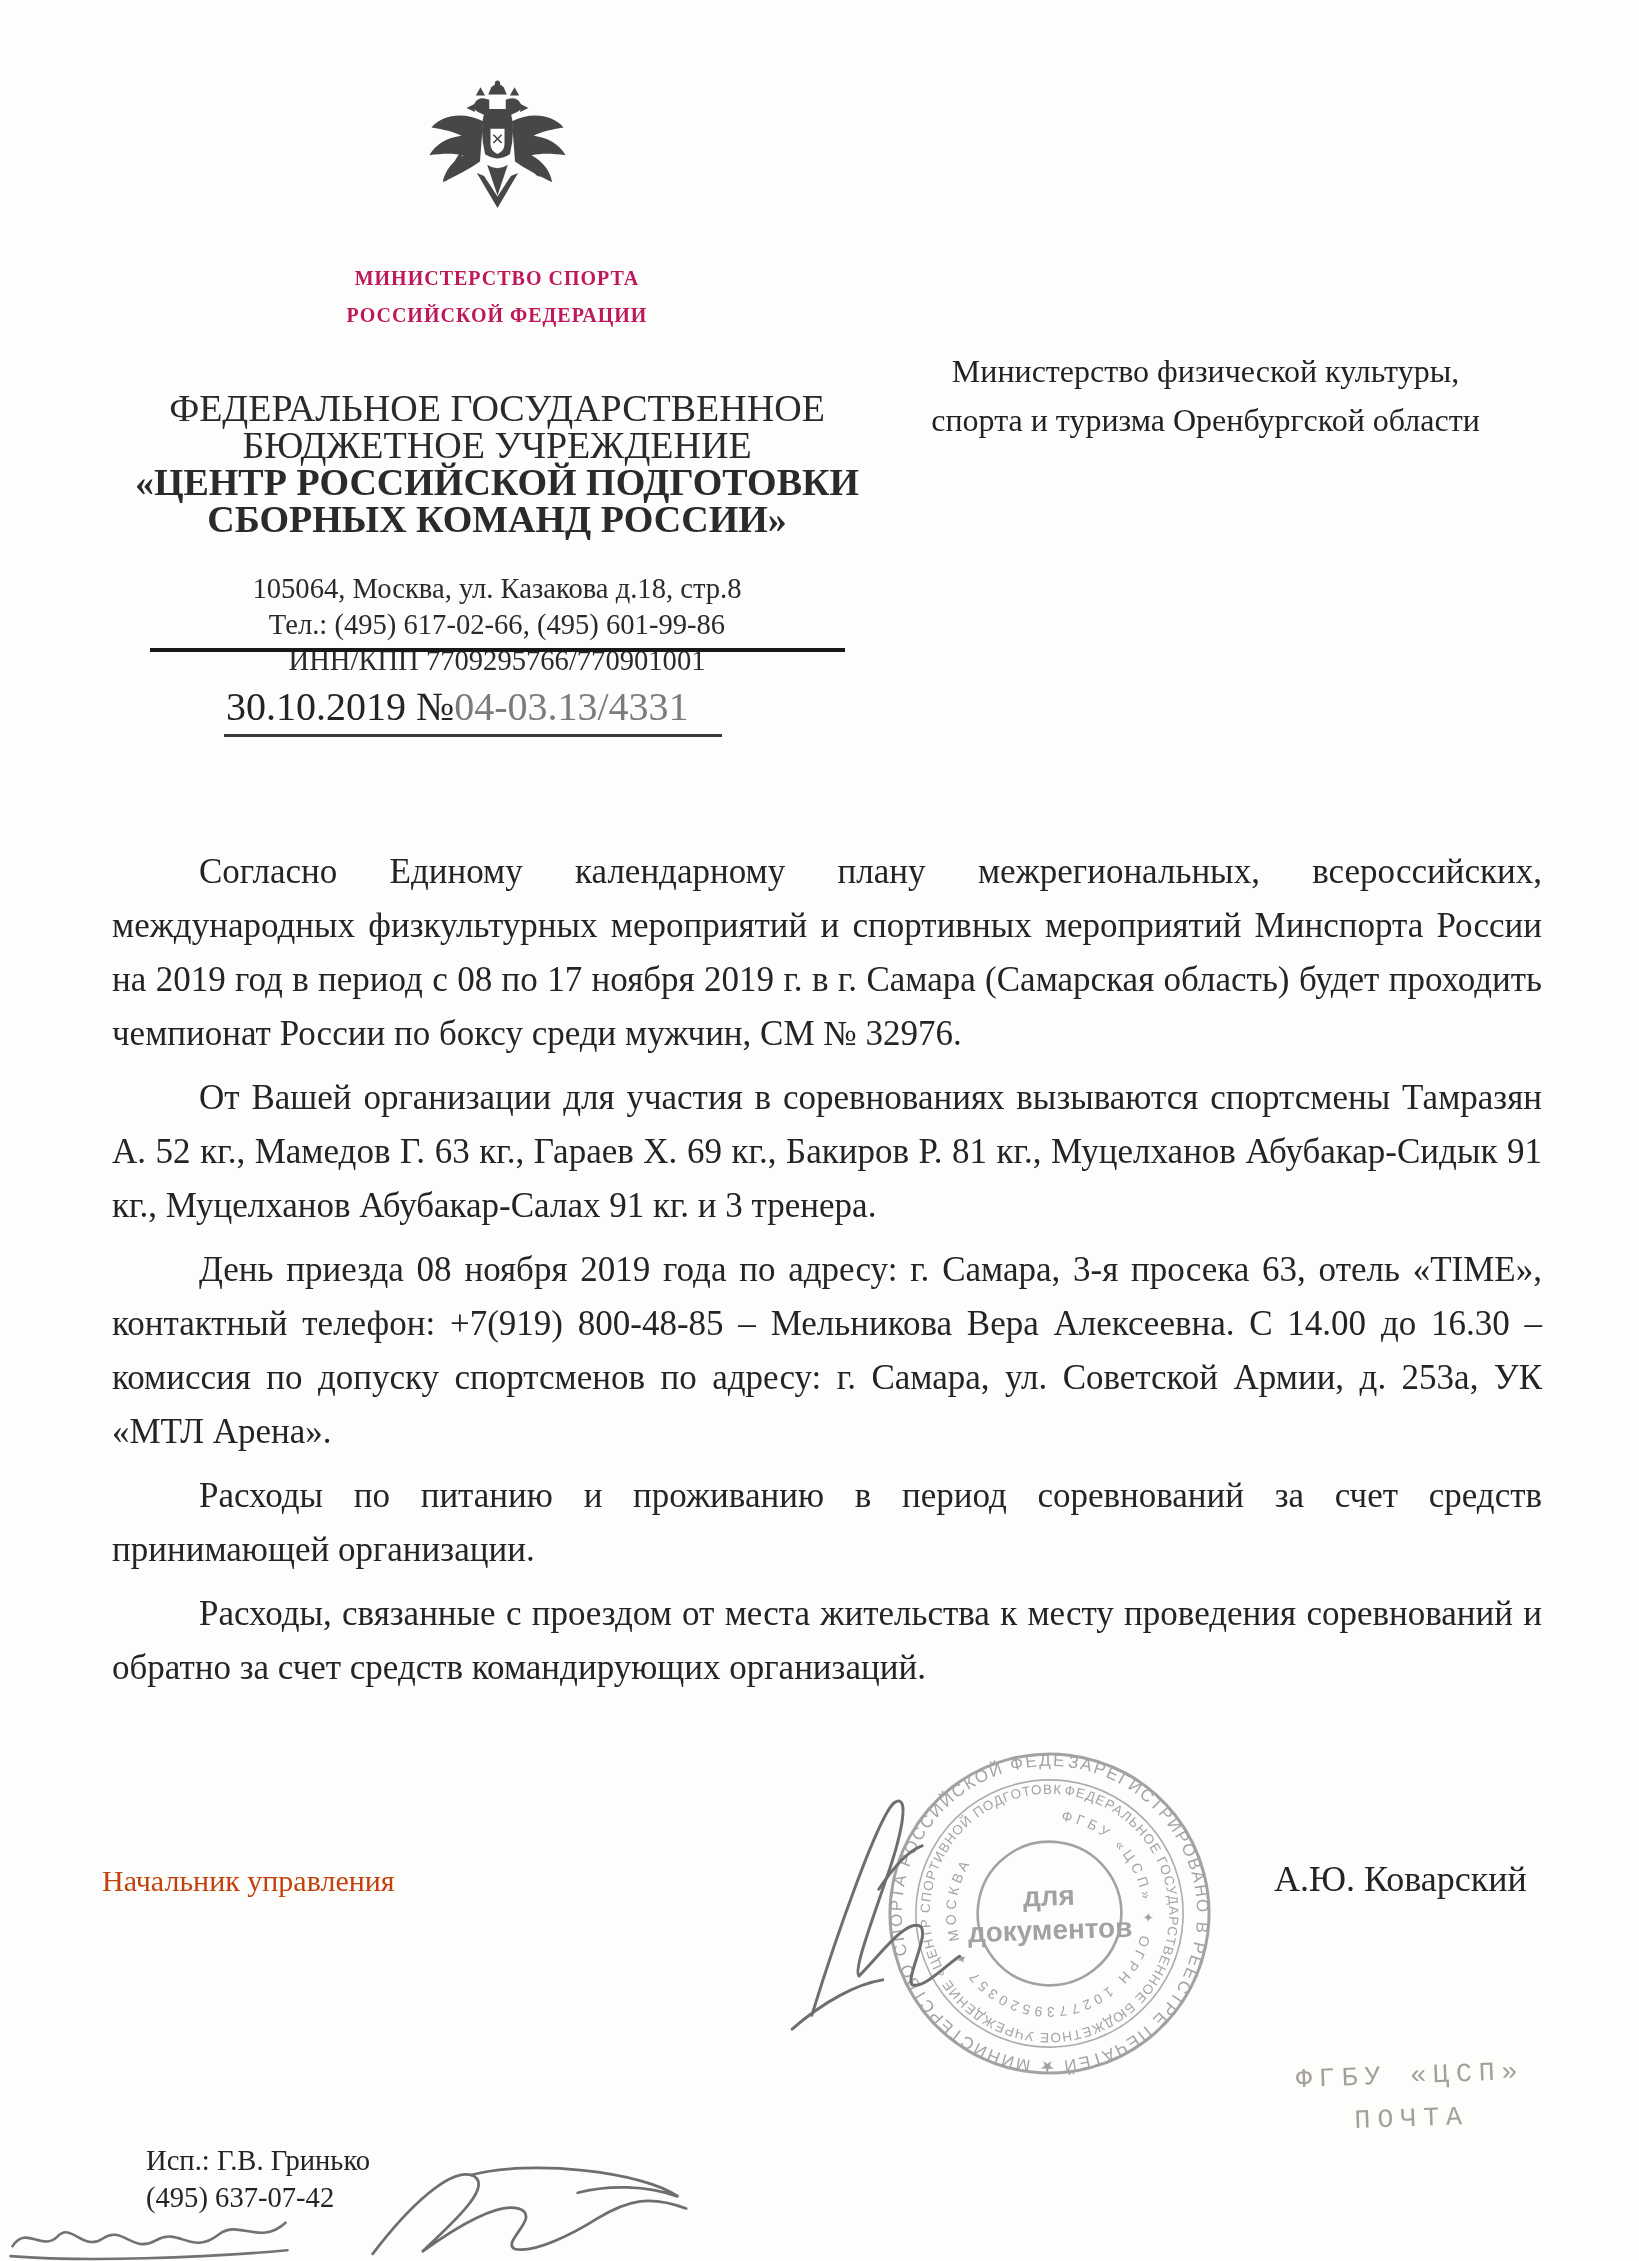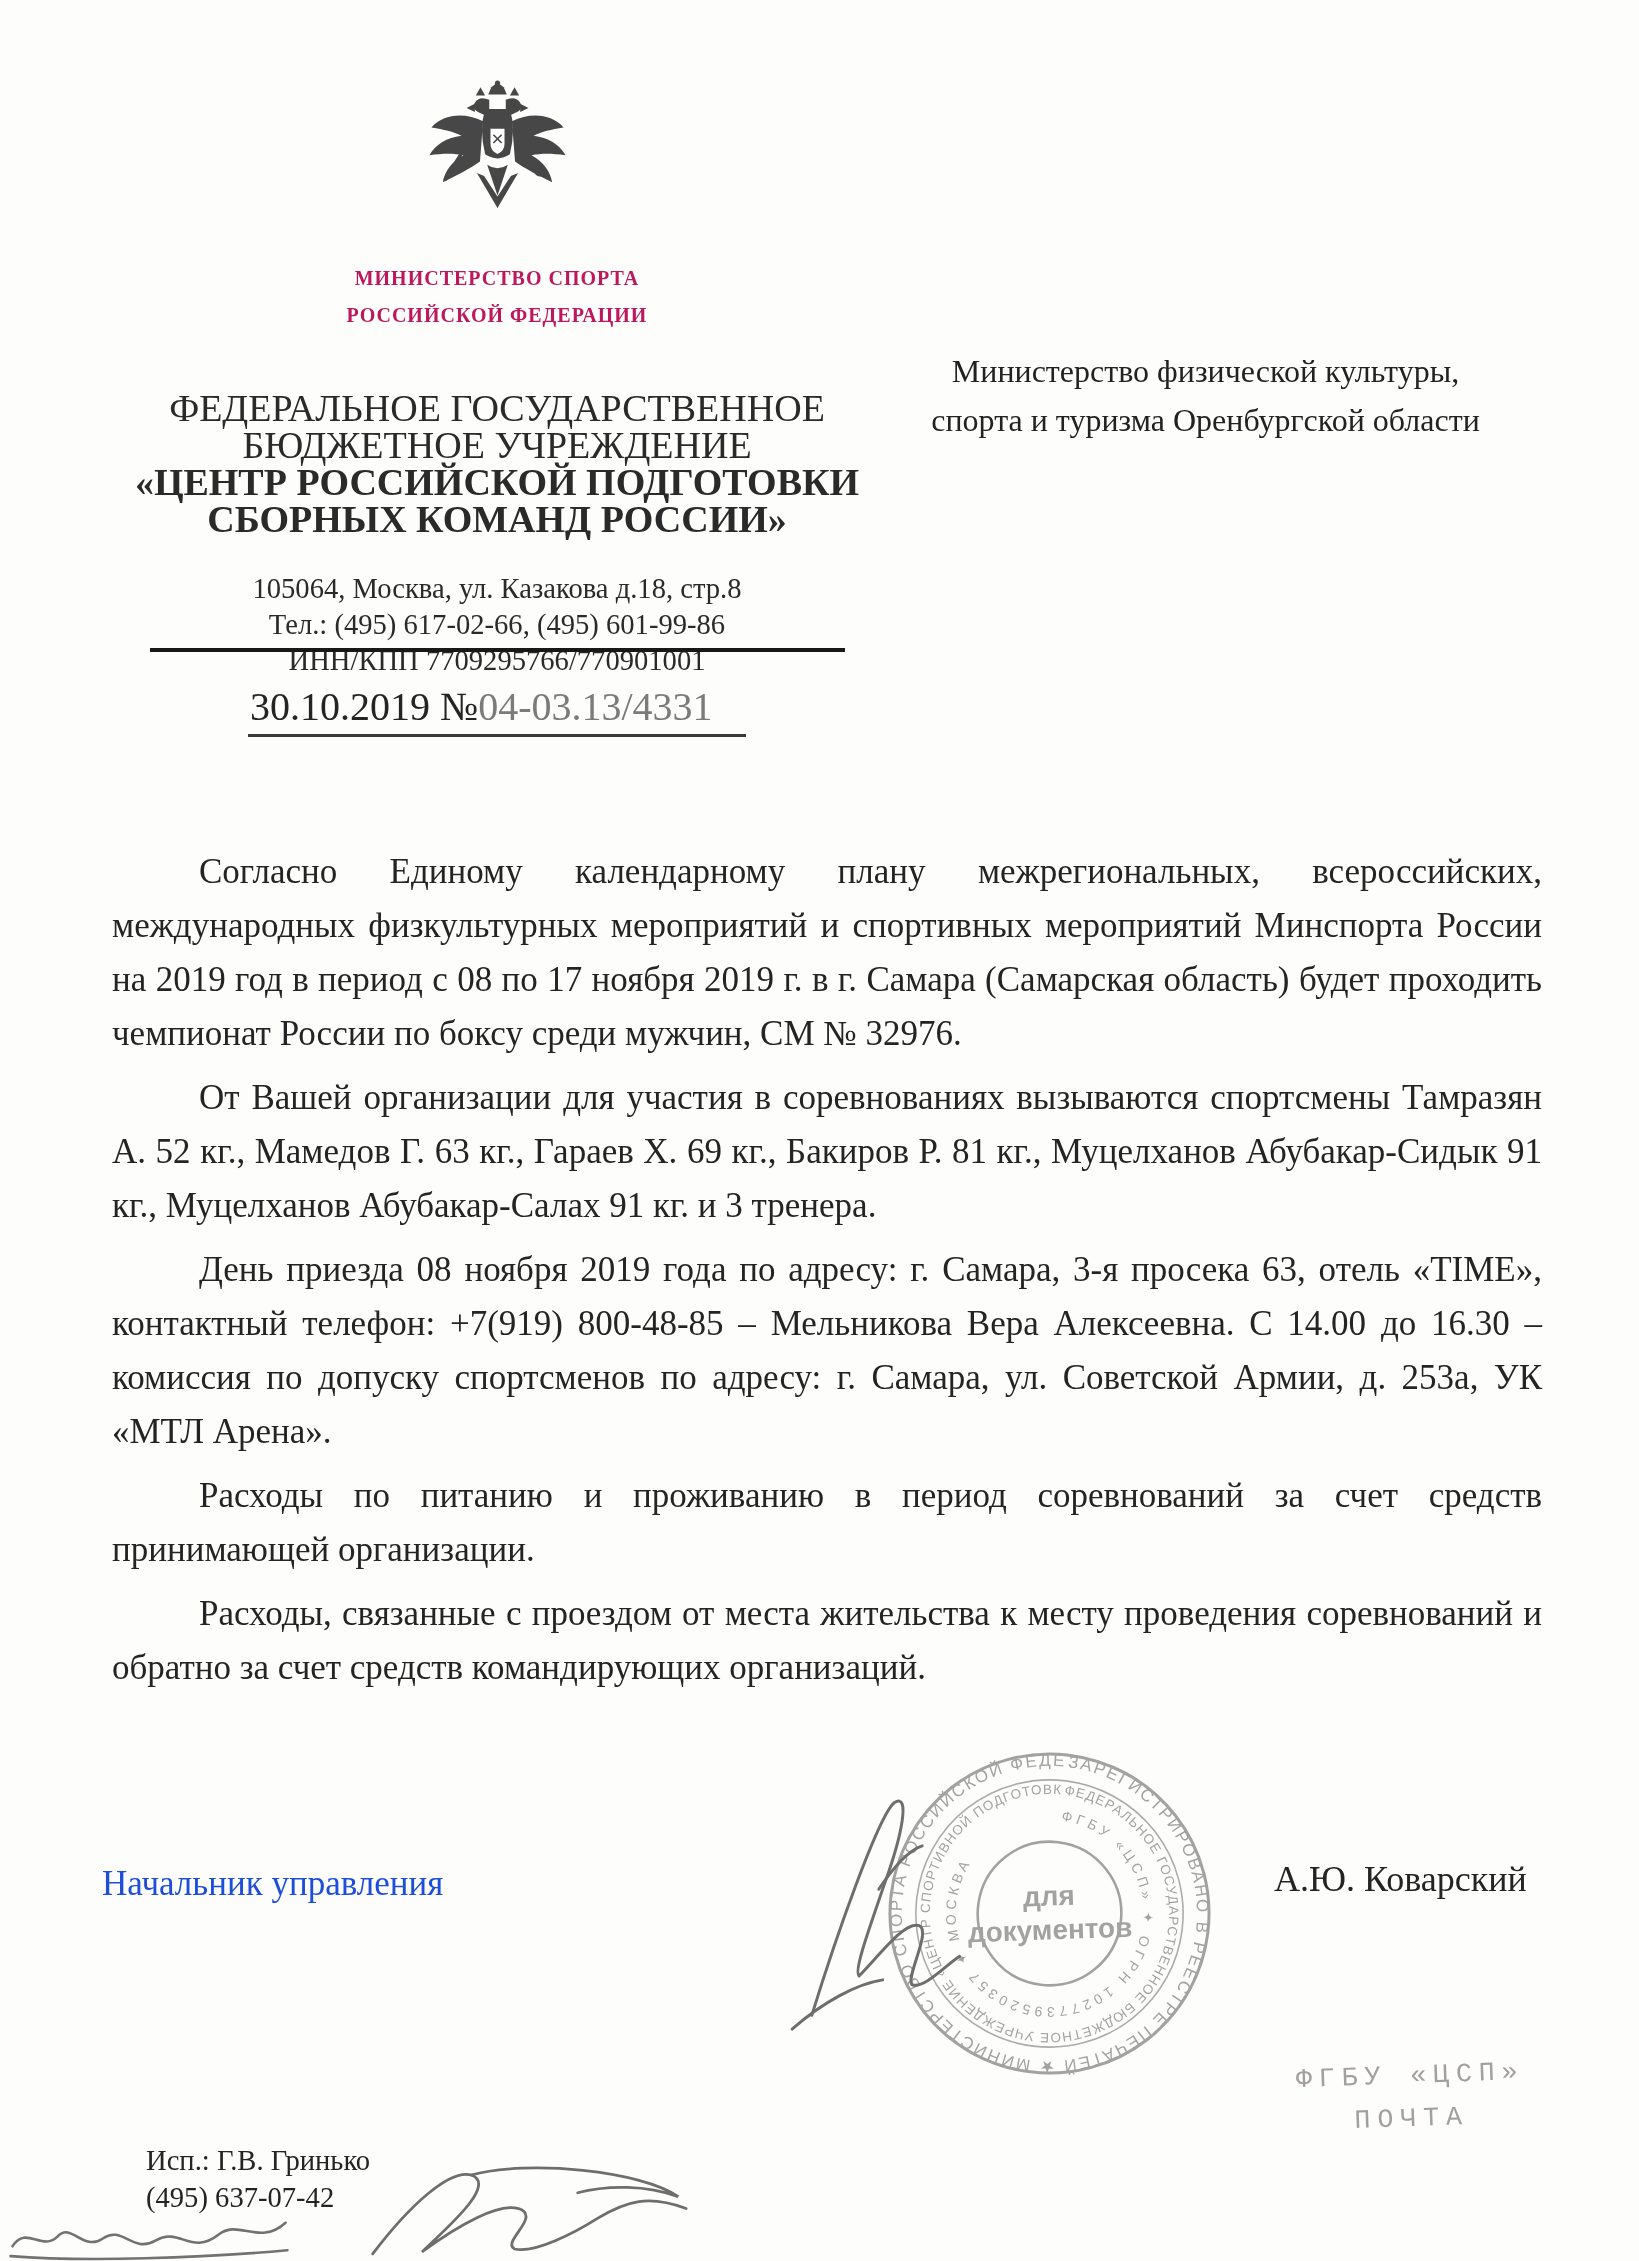--- a/index.html
+++ b/index.html
@@ -16,30 +16,30 @@
   .emblem{display:block;margin:0 auto;width:165px;height:183px;}
   .ministry{margin-top:7.9px;font-weight:bold;font-size:20px;line-height:37px;letter-spacing:1px;color:#be185d;}
   .org{margin-top:56px;font-size:38px;line-height:37px;color:#2a2a2a;}
   .org .b{font-weight:bold;}
   .addr{margin-top:33px;font-size:28.6px;line-height:36px;color:#2a2a2a;}
   
   .recipient{position:absolute;left:855px;top:347px;width:701px;text-align:center;
     font-size:32px;line-height:49px;color:#222;}
   
   .divider{position:absolute;left:150px;top:648px;width:695px;height:3.9px;background:#181818;}
-  .refline{position:absolute;left:248px;top:682px;font-size:40px;line-height:49px;
+  .refline{position:absolute;left:224px;top:682px;font-size:40px;line-height:49px;
     border-bottom:3px solid #3a3a3a;padding:0 33px 3px 2px;white-space:nowrap;text-align:center;}
   .refline .typed{color:#242424;}
   .refline .stamped{color:#7b7b7b;}
   
   .body-text{position:absolute;left:102px;top:835px;width:1450px;
     font-size:35px;line-height:54px;text-align:justify;color:#242424;}
   .body-text p{margin:10px;text-indent:87px;}
   
-  .sign-title{position:absolute;left:102px;top:1864px;font-size:35px;color:#1d4ed8;white-space:nowrap;}
+  .sign-title{position:absolute;left:102px;top:1864px;font-size:30px;color:#c2410c;white-space:nowrap;}
   .sign-name{position:absolute;left:1274px;top:1858px;font-size:36px;color:#242424;white-space:nowrap;}
   .round-stamp{position:absolute;left:880px;top:1744px;width:339px;height:339px;
     transform:rotate(7deg);opacity:.82;}
   .paraph{position:absolute;left:784px;top:1771px;width:227px;height:266px;}
   
   .mail-stamp{position:absolute;left:1273px;top:2055px;width:276px;text-align:center;
     font-family:"Liberation Mono", monospace;color:#a3a09c;font-size:26.6px;line-height:43px;
     letter-spacing:6.9px;transform:rotate(-2deg);white-space:nowrap;}
   
   .footer{position:absolute;left:146px;top:2142px;font-size:28.6px;line-height:37px;color:#242424;}

